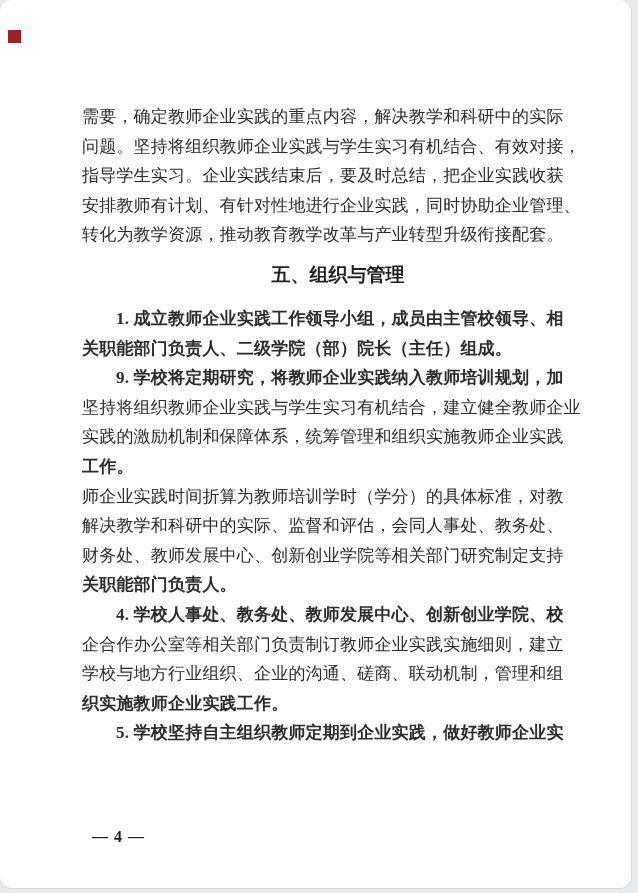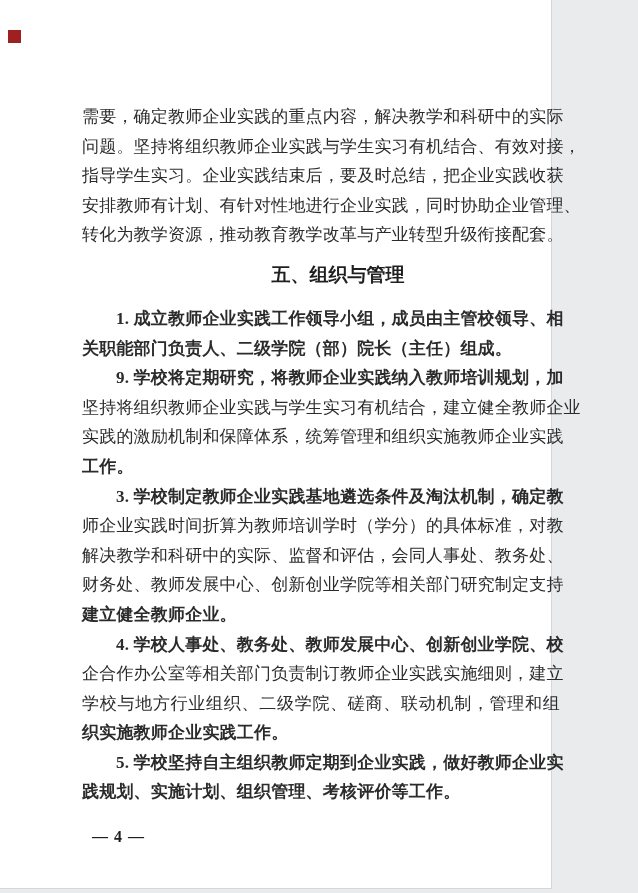--- a/index.html
+++ b/index.html
@@ -4,24 +4,25 @@
 <style>
   * { margin: 0; padding: 0; box-sizing: border-box; }
   html, body {
     width: 638px; height: 893px;
     background: #e9ebed;
     font-family: "Liberation Serif", serif;
     overflow: hidden;
   }
   .page {
     position: absolute; left: 0; top: 0;
-    width: 552px; height: 889px;
+    width: 632px; height: 889px;
     background: #ffffff;
     border-right: 1px solid #d4d7d9;
     border-bottom: 1px solid #d4d7d9;
+    border-radius: 12px;
   }
   .red-marker {
     position: absolute;
     left: 8px; top: 30px;
     width: 13px; height: 13px;
   }
   .content {
     position: absolute;
     left: 82px; top: 102px;
     width: 478px;
@@ -88,36 +89,34 @@
     </div>
 
     <div>
       <div class="line first">9. 学校将定期研究，将教师企业实践纳入教师培训规划，加</div>
       <div class="line">坚持将组织教师企业实践与学生实习有机结合，建立健全教师企业</div>
       <div class="line">实践的激励机制和保障体系，统筹管理和组织实施教师企业实践</div>
       <div class="line short">工作。</div>
     </div>
 
     <div>
-      <div class="line first">3. 学校制定教师企业实践基地遴选条件及淘汰机制，确定教</div>
       <div class="line">师企业实践时间折算为教师培训学时（学分）的具体标准，对教</div>
       <div class="line">解决教学和科研中的实际、监督和评估，会同人事处、教务处、</div>
       <div class="line">财务处、教师发展中心、创新创业学院等相关部门研究制定支持</div>
-      <div class="line short">建立健全教师企业。</div>
+      <div class="line short">关职能部门负责人。</div>
     </div>
 
     <div>
       <div class="line first">4. 学校人事处、教务处、教师发展中心、创新创业学院、校</div>
       <div class="line">企合作办公室等相关部门负责制订教师企业实践实施细则，建立</div>
-      <div class="line">学校与地方行业组织、二级学院、磋商、联动机制，管理和组</div>
+      <div class="line">学校与地方行业组织、企业的沟通、磋商、联动机制，管理和组</div>
       <div class="line short">织实施教师企业实践工作。</div>
     </div>
 
     <div>
       <div class="line first">5. 学校坚持自主组织教师定期到企业实践，做好教师企业实</div>
-      <div class="line short">践规划、实施计划、组织管理、考核评价等工作。</div>
     </div>
 
   </div>
 
   <div class="page-number">— 4 —</div>
 
 </div>
 
 </body></html>

